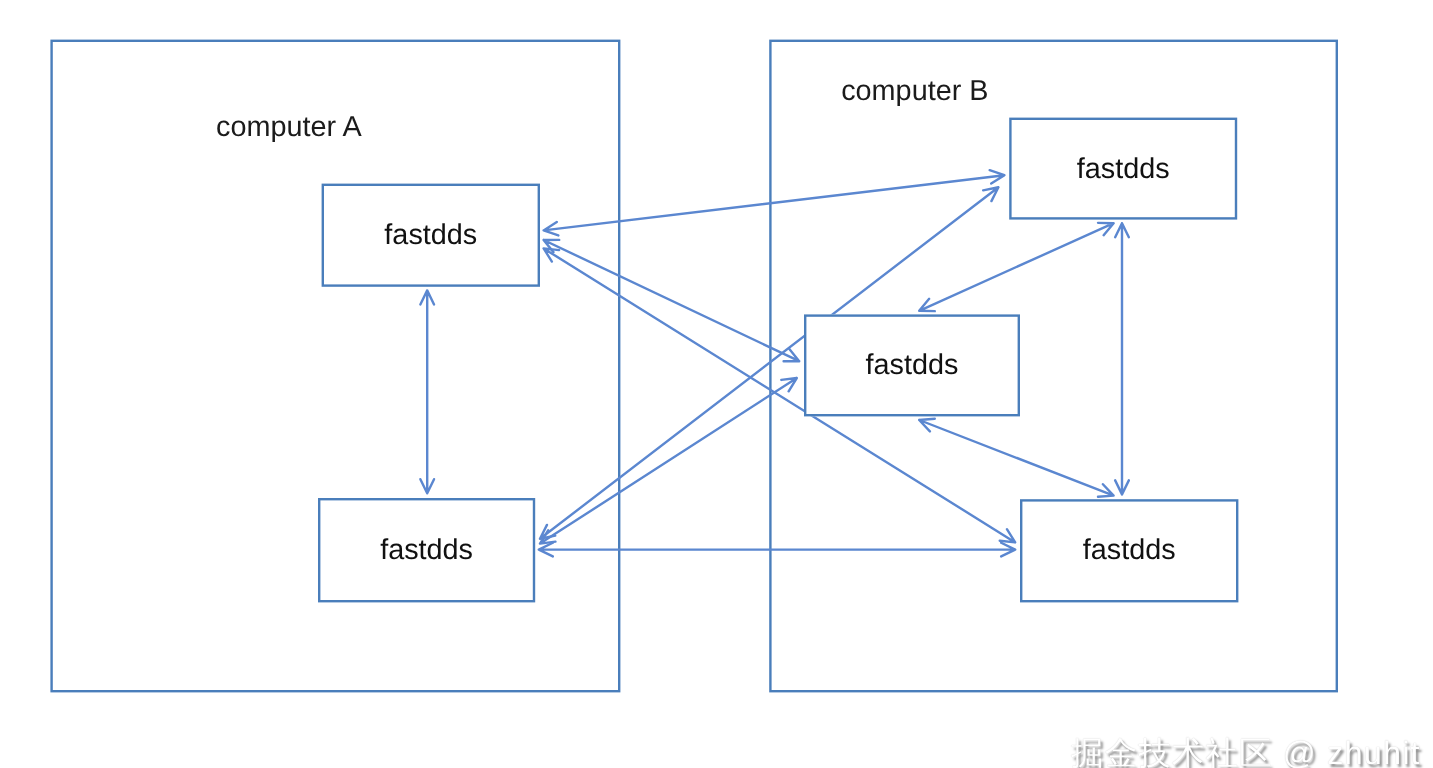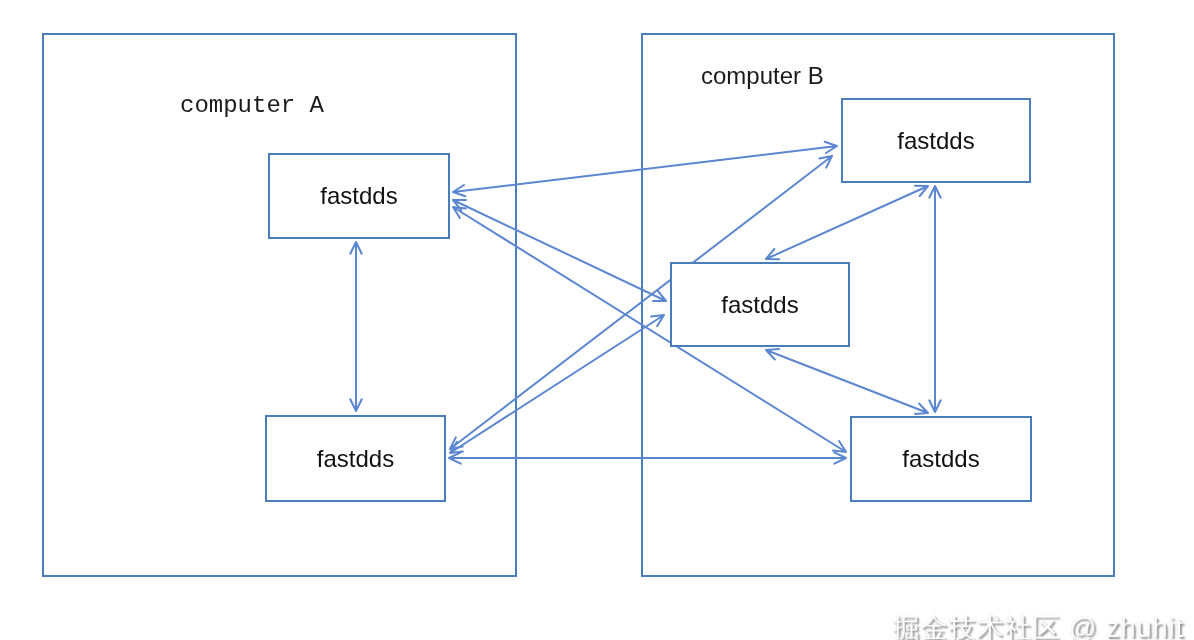--- a/index.html
+++ b/index.html
@@ -65,21 +65,21 @@
   }
 </style>
 </head>
 <body>
 
 <div id="stage">
 
   <div id="computer-a-box" class="container-box" style="border-color: rgb(74, 126, 187);"></div>
   <div id="computer-b-box" class="container-box" style="border-color: rgb(74, 126, 187);"></div>
 
-  <div id="computer-a-label" class="container-label" style="color: rgb(27, 27, 27); font-family: Liberation Mono, monospace;">computer A</div>
+  <div id="computer-a-label" class="container-label" style="color: rgb(27, 27, 27);">computer A</div>
   <div id="computer-b-label" class="container-label" style="color: rgb(27, 27, 27); text-align: right;">computer B</div>
 
   <svg id="edges-layer" xmlns="http://www.w3.org/2000/svg" viewBox="0 0 1194 640">
       <path d="M 356 242 L 356 411 M 350.3 399.3 L 356 411 L 361.7 399.3 M 361.7 253.7 L 356 242 L 350.3 253.7" fill="none" stroke="#5b87d0" stroke-width="2" stroke-linecap="round" stroke-linejoin="round"></path>
       <path d="M 935 186 L 935 412 M 929.3 400.3 L 935 412 L 940.7 400.3 M 940.7 197.7 L 935 186 L 929.3 197.7" fill="none" stroke="#5b87d0" stroke-width="2" stroke-linecap="round" stroke-linejoin="round"></path>
       <path d="M 928 186 L 766 259 M 774.3 249.0 L 766 259 L 779.0 259.3 M 919.7 196.0 L 928 186 L 915.0 185.7" fill="none" stroke="#5b87d0" stroke-width="2" stroke-linecap="round" stroke-linejoin="round"></path>
       <path d="M 766 350 L 928 413 M 915.0 414.0 L 928 413 L 919.1 403.5 M 779.0 349.0 L 766 350 L 774.9 359.5" fill="none" stroke="#5b87d0" stroke-width="2" stroke-linecap="round" stroke-linejoin="round"></path>
       <path d="M 453 192 L 837 146 M 826.0 153.0 L 837 146 L 824.7 141.8 M 464.0 185.0 L 453 192 L 465.3 196.2" fill="none" stroke="#5b87d0" stroke-width="2" stroke-linecap="round" stroke-linejoin="round"></path>
       <path d="M 450 449 L 832 156 M 826.2 167.6 L 832 156 L 819.3 158.6 M 455.8 437.4 L 450 449 L 462.7 446.4" fill="none" stroke="#5b87d0" stroke-width="2" stroke-linecap="round" stroke-linejoin="round"></path>
       <path d="M 453 200 L 666 301 M 653.0 301.1 L 666 301 L 657.8 290.9 M 466.0 199.9 L 453 200 L 461.2 210.1" fill="none" stroke="#5b87d0" stroke-width="2" stroke-linecap="round" stroke-linejoin="round"></path>

